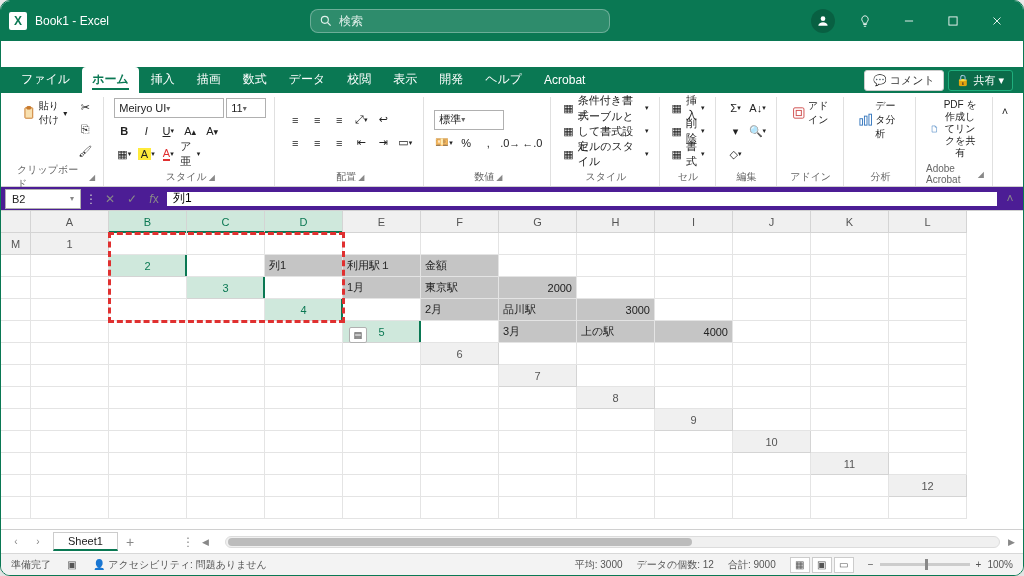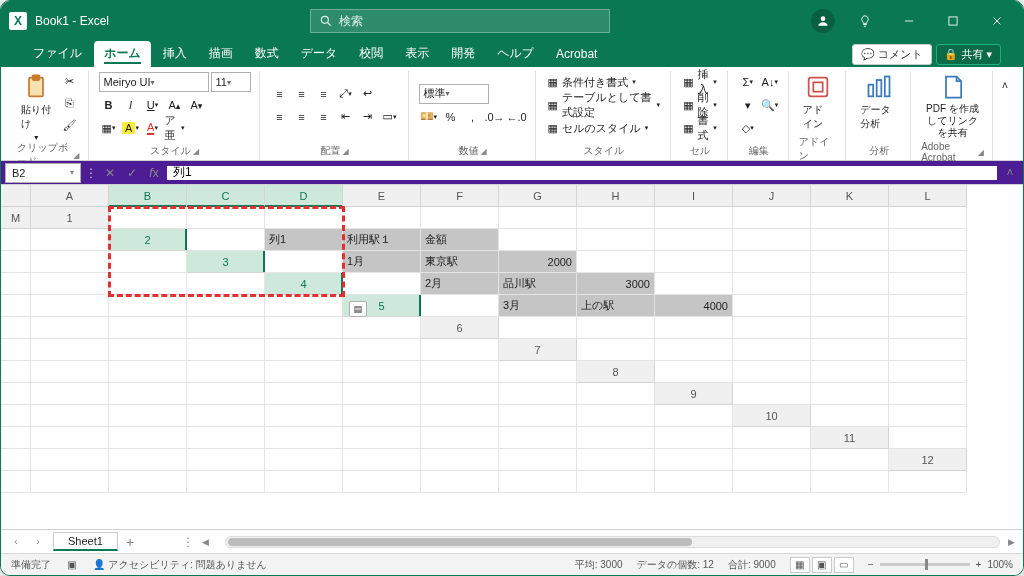--- a/index.html
+++ b/index.html
@@ -2,40 +2,40 @@
 <html><head>
 <meta charset="utf-8">
 <style>
 * { box-sizing: border-box; margin: 0; padding: 0; }
 body { font-family: "Meiryo UI", "Segoe UI", sans-serif; font-size: 12px; background: #f0f0f0; color: #222; }
 .window { width: 1024px; height: 576px; margin: 0 auto; background: #fff; border-radius: 10px; overflow: hidden; box-shadow: 0 4px 20px rgba(0,0,0,0.15); display: flex; flex-direction: column; border: 1px solid #0a7853; }
 .titlebar { background: #0a7853; color: #fff; display: flex; align-items: center; padding: 0 8px; height: 40px; gap: 8px; }
 .titlebar .app-icon { width: 18px; height: 18px; display: flex; align-items: center; justify-content: center; font-size: 12px; background: #fff; color: #0a7853; border-radius: 2px; font-weight: bold; }
 .titlebar .title { font-size: 12px; flex: 0 0 auto; }
 .titlebar .spacer-left { flex: 1; }
-.searchbar { flex: 0 0 300px; background: rgba(255,255,255,0.15); border: 1px solid rgba(255,255,255,0.3); border-radius: 0; height: 24px; display: flex; align-items: center; padding: 0 8px; gap: 6px; color: #e0f0ea; }
+.searchbar { flex: 0 0 300px; background: rgba(255,255,255,0.15); border: 1px solid rgba(255,255,255,0.3); border-radius: 8px; height: 24px; display: flex; align-items: center; padding: 0 8px; gap: 6px; color: #e0f0ea; }
 .searchbar svg { width: 14px; height: 14px; stroke: #e0f0ea; }
 .titlebar .spacer-right { flex: 1; }
 .titlebar .ctl { width: 36px; height: 28px; display: flex; align-items: center; justify-content: center; color: #fff; cursor: pointer; }
 .titlebar .ctl svg { width: 14px; height: 14px; stroke: #fff; fill: none; stroke-width: 1.5; }
 .titlebar .avatar { width: 24px; height: 24px; border-radius: 50%; background: rgba(0,0,0,0.2); display: flex; align-items: center; justify-content: center; margin-right: 4px; }
 .titlebar .avatar svg { width: 14px; height: 14px; fill: #fff; }
-.ribbon-tabs { background: #0a7853; display: flex; align-items: center; padding: 0 22px; height: 26px; gap: 2px; }
+.ribbon-tabs { background: #0a7853; display: flex; align-items: center; padding: 0 10px; height: 26px; gap: 2px; margin-top: 26px; }
 .ribbon-tabs .tab { padding: 4px 10px 5px; font-size: 12px; color: #fff; cursor: pointer; border-radius: 4px 4px 0 0; }
 .ribbon-tabs .tab.active { background: #fff; color: #0a7853; font-weight: bold; }
 .ribbon-tabs .right-btns { margin-left: auto; display: flex; gap: 4px; align-items: center; }
 .comment-btn { background: #fff; color: #333; padding: 2px 8px; border-radius: 3px; font-size: 11px; display: flex; align-items: center; gap: 3px; border: 1px solid #ccc; }
 .share-btn { background: #0b6b49; border: 1px solid #1fae7d; color: #fff; padding: 2px 8px; border-radius: 3px; font-size: 11px; display: flex; align-items: center; gap: 3px; }
 .ribbon { background: #fff; border-bottom: 1px solid #d0d0d0; display: flex; padding: 4px 8px 0; height: 94px; gap: 2px; }
 .rgroup { display: flex; flex-direction: column; align-items: center; border-right: 1px solid #e0e0e0; padding: 0 8px 2px; justify-content: space-between; }
 .rgroup:last-child { border-right: none; }
 .rgroup .controls { display: flex; gap: 4px; align-items: flex-start; height: 68px; }
 .rgroup .glabel { font-size: 10px; color: #666; padding-top: 2px; display: flex; align-items: center; gap: 2px; }
 .rgroup .glabel .launcher { font-size: 8px; color: #888; }
-.bigbtn { display: flex; flex-direction: column; align-items: center; gap: 2px; padding: 2px 4px; font-size: 10px; cursor: pointer; }
+.bigbtn { display: flex; flex-direction: row; align-items: center; gap: 2px; padding: 2px 4px; font-size: 10px; cursor: pointer; }
 .bigbtn svg { width: 28px; height: 28px; }
 .vstack { display: flex; flex-direction: column; gap: 2px; justify-content: center; }
 .hstack { display: flex; gap: 2px; align-items: center; }
 .smbtn { width: 20px; height: 20px; display: flex; align-items: center; justify-content: center; font-size: 11px; cursor: pointer; border-radius: 2px; }
 .dropdown { border: 1px solid #b0b0b0; background: #fff; height: 20px; display: flex; align-items: center; padding: 0 4px; font-size: 11px; gap: 0; }
 .dropdown .dd-arrow { font-size: 8px; color: #666; }
 .textbtn { font-size: 11px; display: flex; align-items: center; gap: 4px; cursor: pointer; height: 20px; padding: 0 2px; }
 .formula-bar { background: #4c1d95; border-bottom: 1px solid #d0d0d0; height: 24px; display: flex; align-items: center; padding: 0 4px; gap: 4px; }
 .namebox { border: 1px solid #b0b0b0; background: #fff; width: 76px; height: 20px; display: flex; align-items: center; padding: 0 6px; font-size: 11px; justify-content: space-between; }
 .fb-sep { color: #ccc; }

